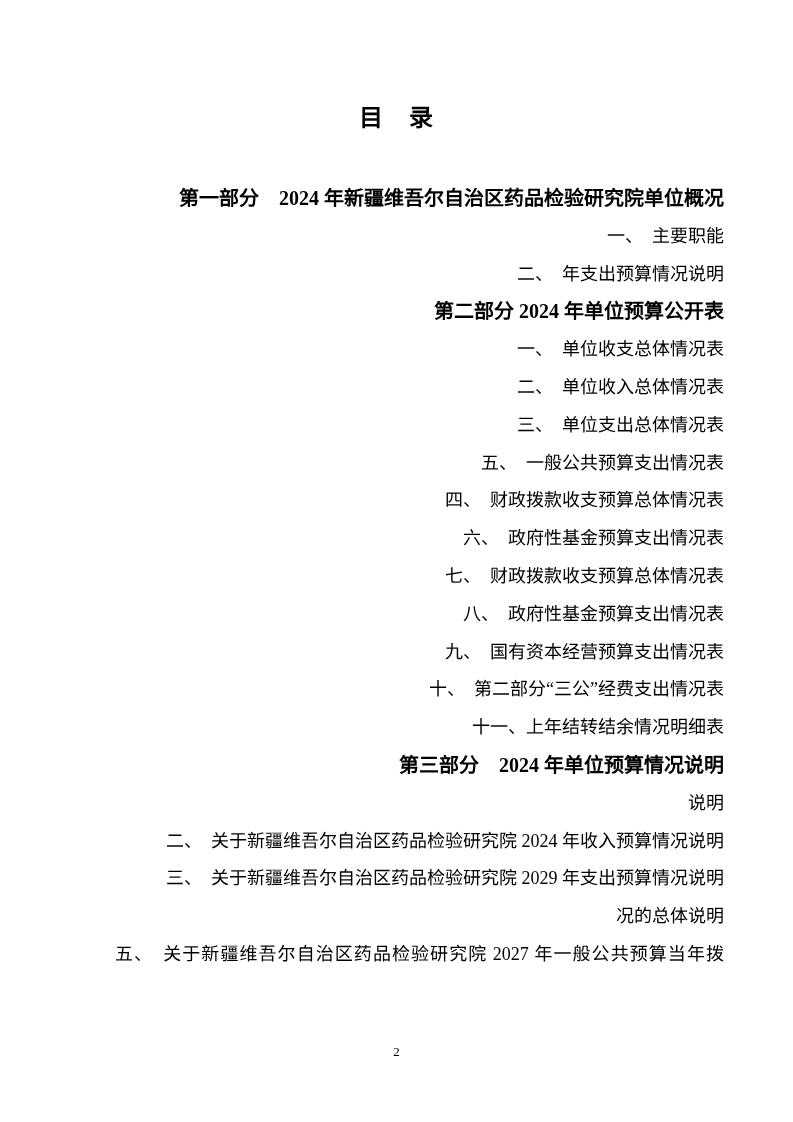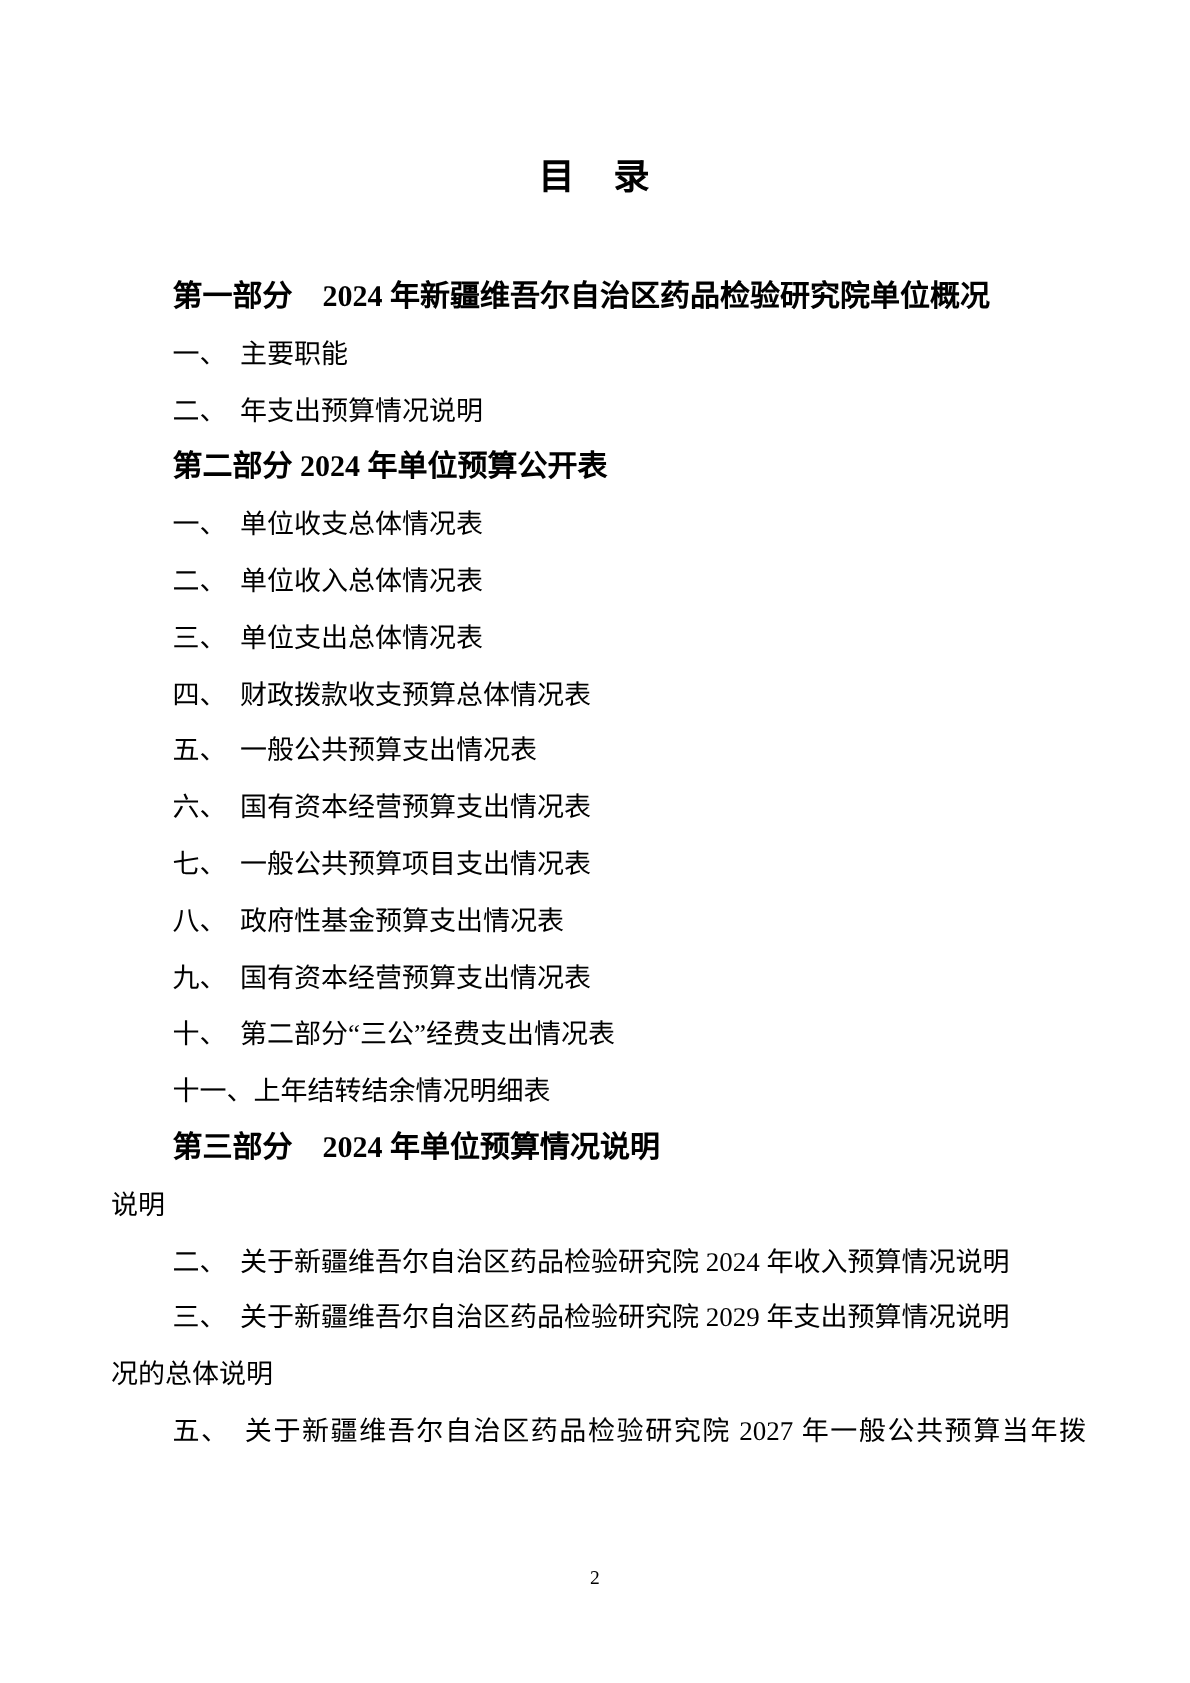--- a/index.html
+++ b/index.html
@@ -27,21 +27,21 @@
   .toc {
     position: absolute;
     left: 74px;
     top: 160px;
     width: 650px;
     font-size: 18px;
   }
   .line {
     height: 37.8px;
     line-height: 37.8px;
-    text-align: left;
+    text-align: right;
   }
   .line.ind { padding-left: 41px; }
   .line.h { font-weight: 700; font-size: 20px; }
   .line.just {
     text-align: justify;
     text-align-last: justify;
   }
   .pagenum {
     position: absolute;
     top: 1024px;
@@ -58,24 +58,24 @@
   <h1 class="doc-title">目　录</h1>
 
   <div class="toc" id="toc">
       <div class="line h ind">第一部分　2024 年新疆维吾尔自治区药品检验研究院单位概况</div>
       <div class="line ind">一、　主要职能</div>
       <div class="line ind">二、　年支出预算情况说明</div>
       <div class="line h ind">第二部分 2024 年单位预算公开表</div>
       <div class="line ind">一、　单位收支总体情况表</div>
       <div class="line ind">二、　单位收入总体情况表</div>
       <div class="line ind">三、　单位支出总体情况表</div>
+      <div class="line ind">五、　一般公共预算支出情况表</div>
       <div class="line ind">四、　财政拨款收支预算总体情况表</div>
-      <div class="line ind">五、　一般公共预算支出情况表</div>
-      <div class="line ind">六、　国有资本经营预算支出情况表</div>
-      <div class="line ind">七、　一般公共预算项目支出情况表</div>
+      <div class="line ind">六、　政府性基金预算支出情况表</div>
+      <div class="line ind">七、　财政拨款收支预算总体情况表</div>
       <div class="line ind">八、　政府性基金预算支出情况表</div>
       <div class="line ind">九、　国有资本经营预算支出情况表</div>
       <div class="line ind">十、　第二部分“三公”经费支出情况表</div>
       <div class="line ind">十一、上年结转结余情况明细表</div>
       <div class="line h ind">第三部分　2024 年单位预算情况说明</div>
       <div class="line">说明</div>
       <div class="line ind">二、　关于新疆维吾尔自治区药品检验研究院 2024 年收入预算情况说明</div>
       <div class="line ind">三、　关于新疆维吾尔自治区药品检验研究院 2029 年支出预算情况说明</div>
       <div class="line">况的总体说明</div>
       <div class="line ind just">五、　关于新疆维吾尔自治区药品检验研究院 2027 年一般公共预算当年拨</div>

